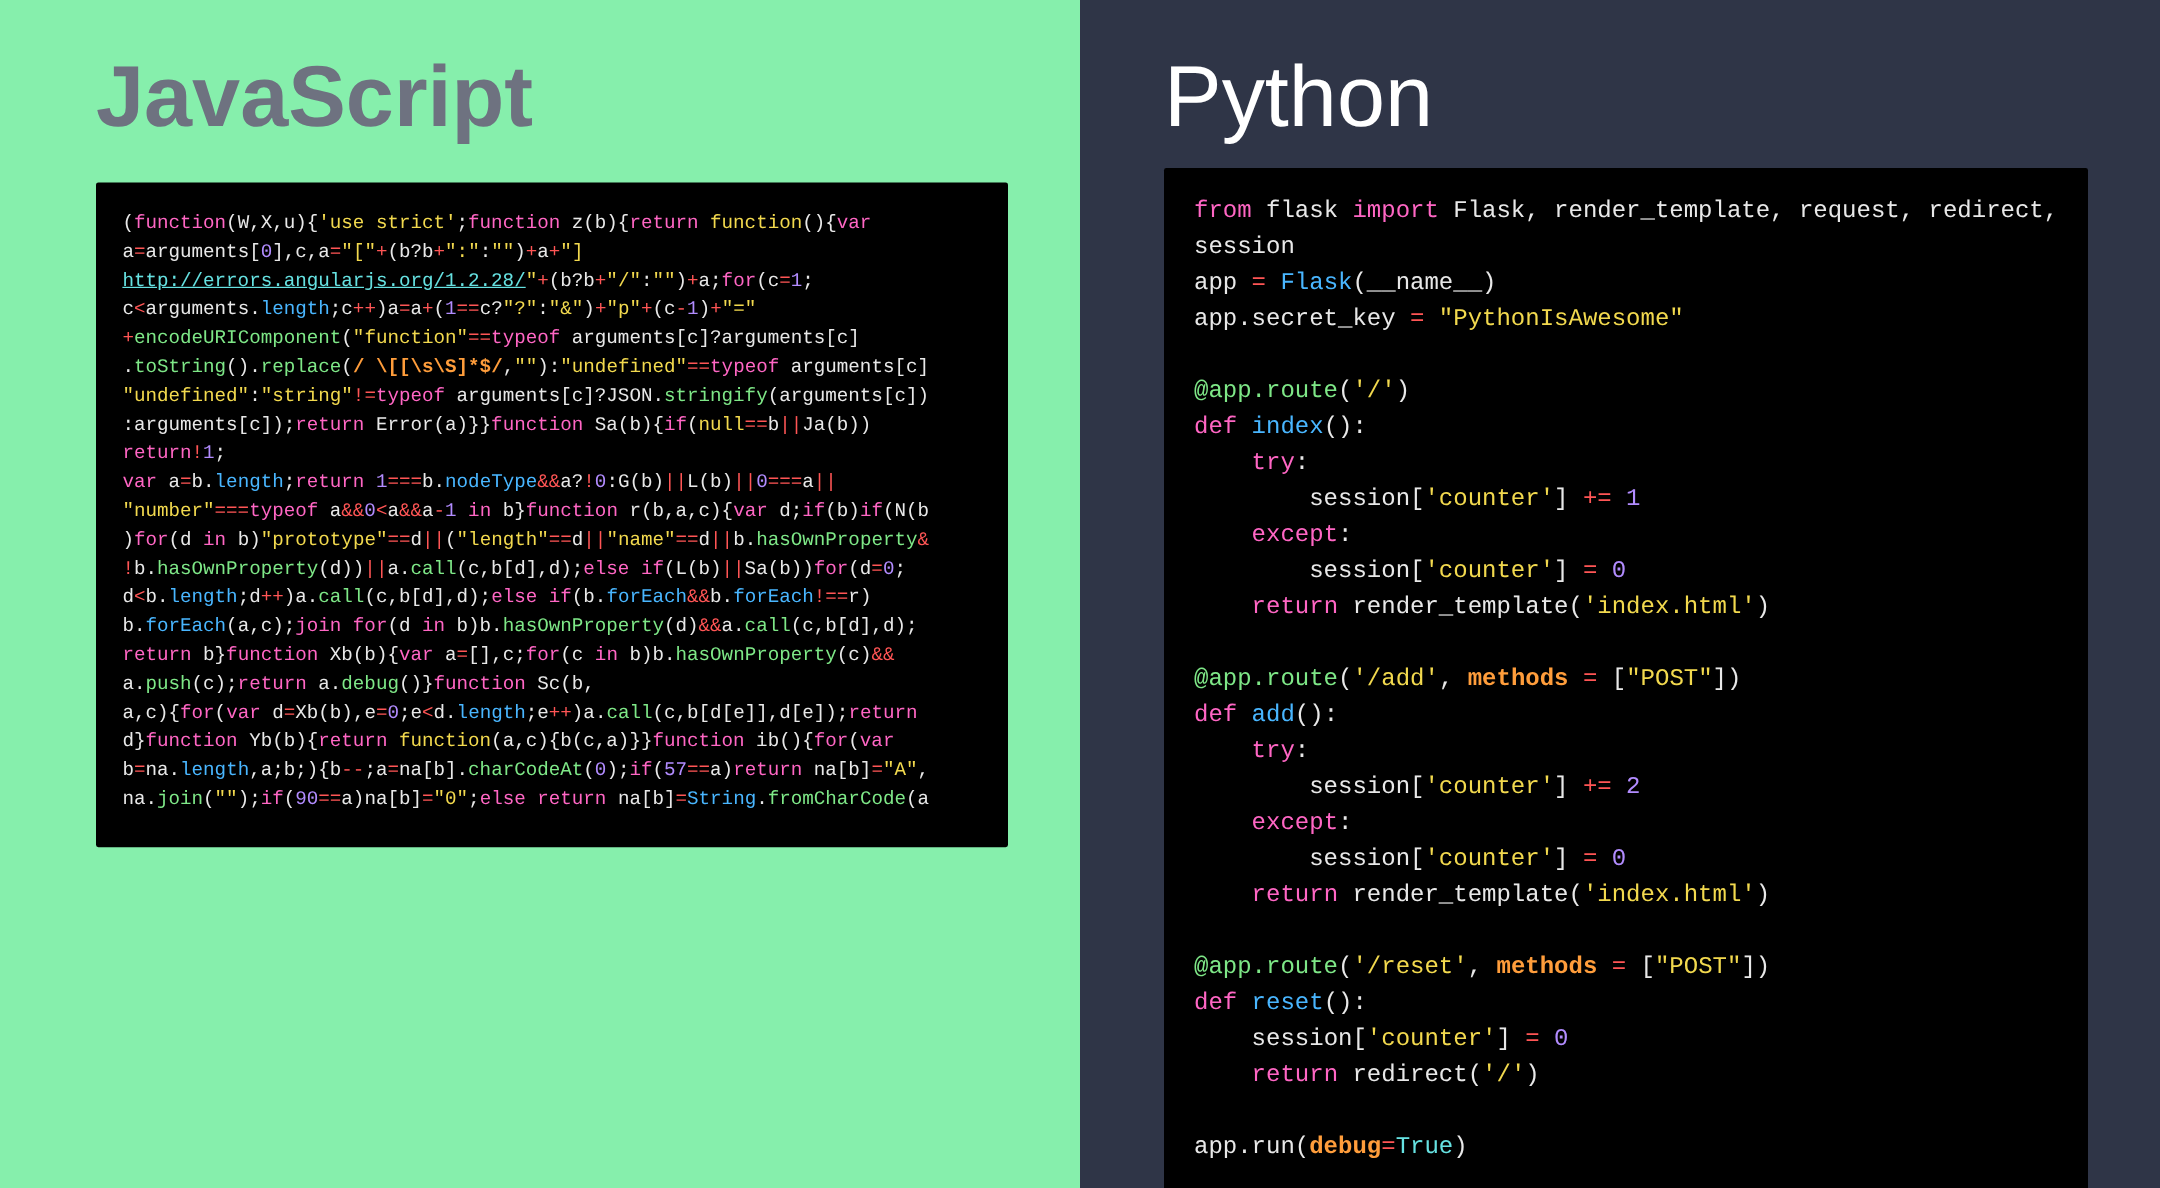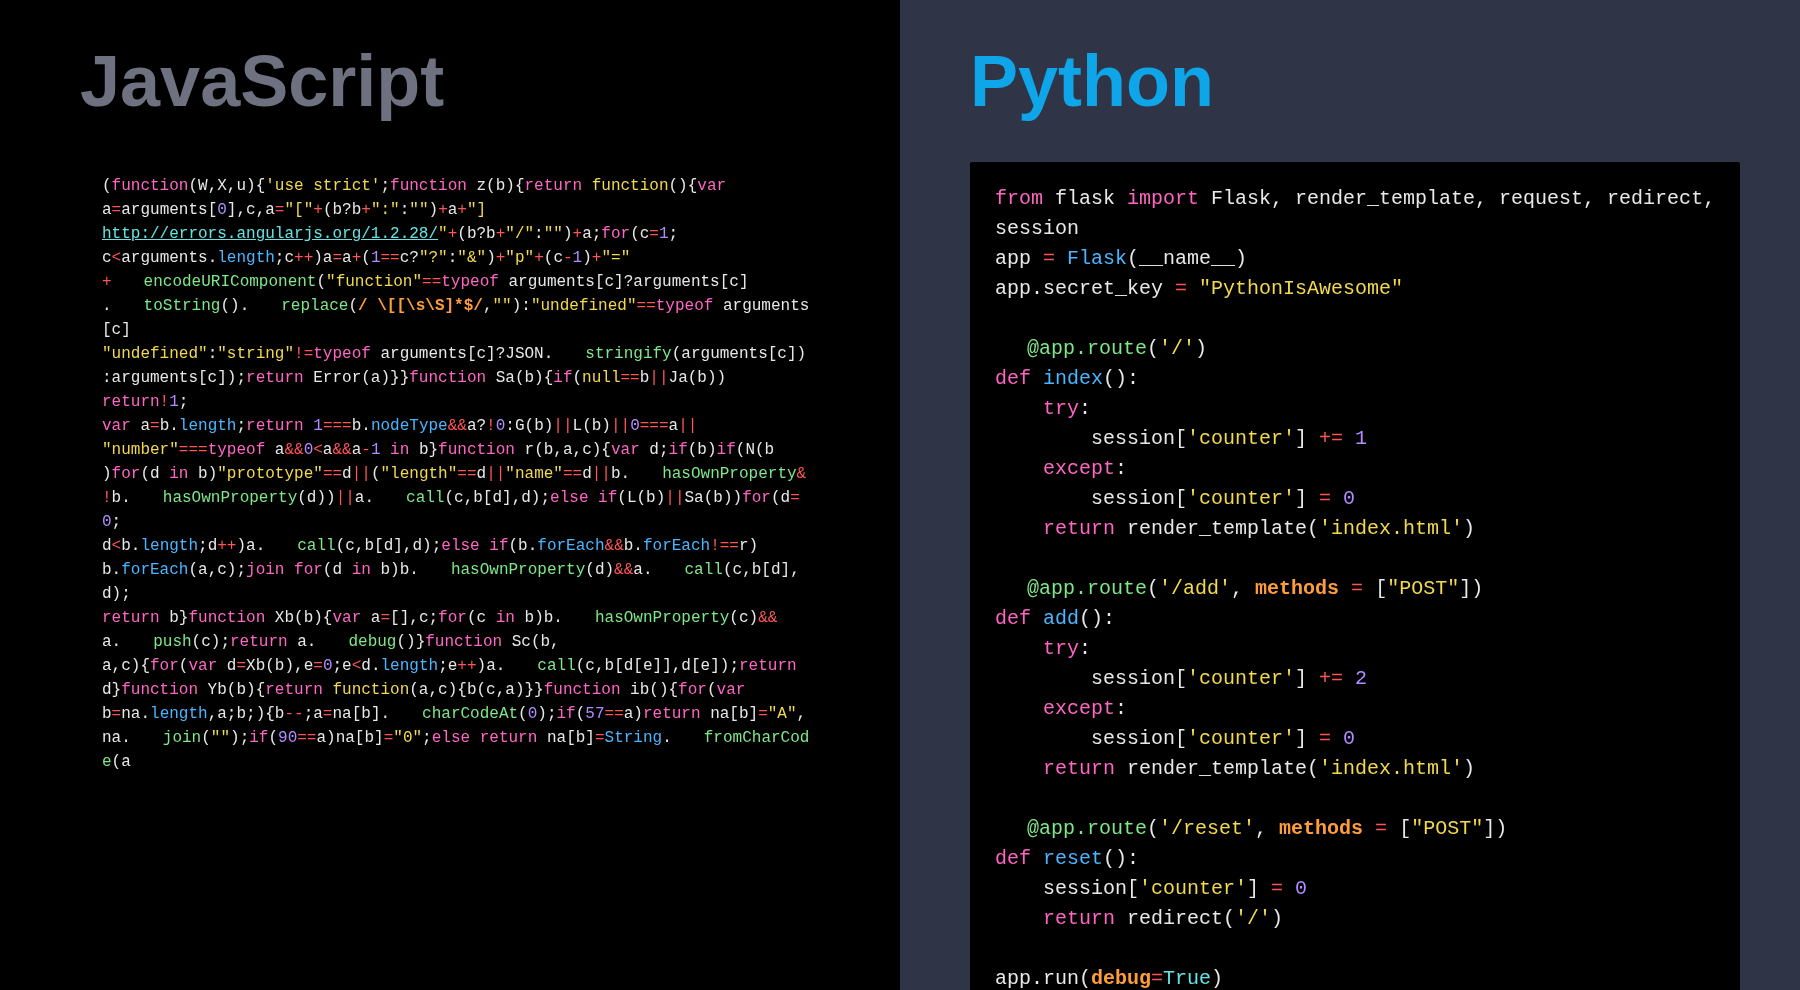--- a/index.html
+++ b/index.html
@@ -10,38 +10,38 @@
     width:1800px;
     height:990px;
     overflow:hidden;
   }
   .panel{
     padding:30px 60px 40px 80px;
     box-sizing:border-box;
   }
   .panel-left{
     flex:0 0 50%;
-    background:#000000;
+    background:#86efac;
   }
   .panel-right{
     flex:0 0 50%;
     background:#2f3547;
     padding-left:70px;
   }
   .title-js{
     font-size:72px;
     font-weight:700;
     color:#6e7280;
     margin:10px 0 30px 0;
   }
   .title-py{
     font-size:72px;
-    font-weight:700;
-    color:#0ea5e9;
-    margin:10px 0 40px 0;
+    font-weight:400;
+    color:#ffffff;
+    margin:10px 0 18px 0;
   }
   .code-block{
     background:#000;
     color:#dcdcdc;
     font-family:Menlo,Consolas,"Courier New",monospace;
     font-size:16px;
     line-height:1.5;
     padding:22px 22px 28px 22px;
     white-space:pre-wrap;
     word-break:break-all;
@@ -50,21 +50,21 @@
   .code-block.py{
     font-size:20px;
     line-height:1.5;
     padding-left:25px;
   }
   
   .c-w{color:#e8e8e8;}           
   .c-y{color:#f2d94e;}           
   .c-p{color:#ff66c4;}           
   .c-b{color:#49b6ff;}           
-  .c-g{color:#7ee787;margin-left:32px;}           
+  .c-g{color:#7ee787;}           
   .c-o{color:#ff9d3b;font-weight:bold;}           
   .c-r{color:#ff5555;}           
   .c-pu{color:#b28cff;}          
   .c-cy{color:#66e2e2;}          
   .u{text-decoration:underline;}
 </style>
 </head>
 <body>
 
 <div class="panel panel-left">

